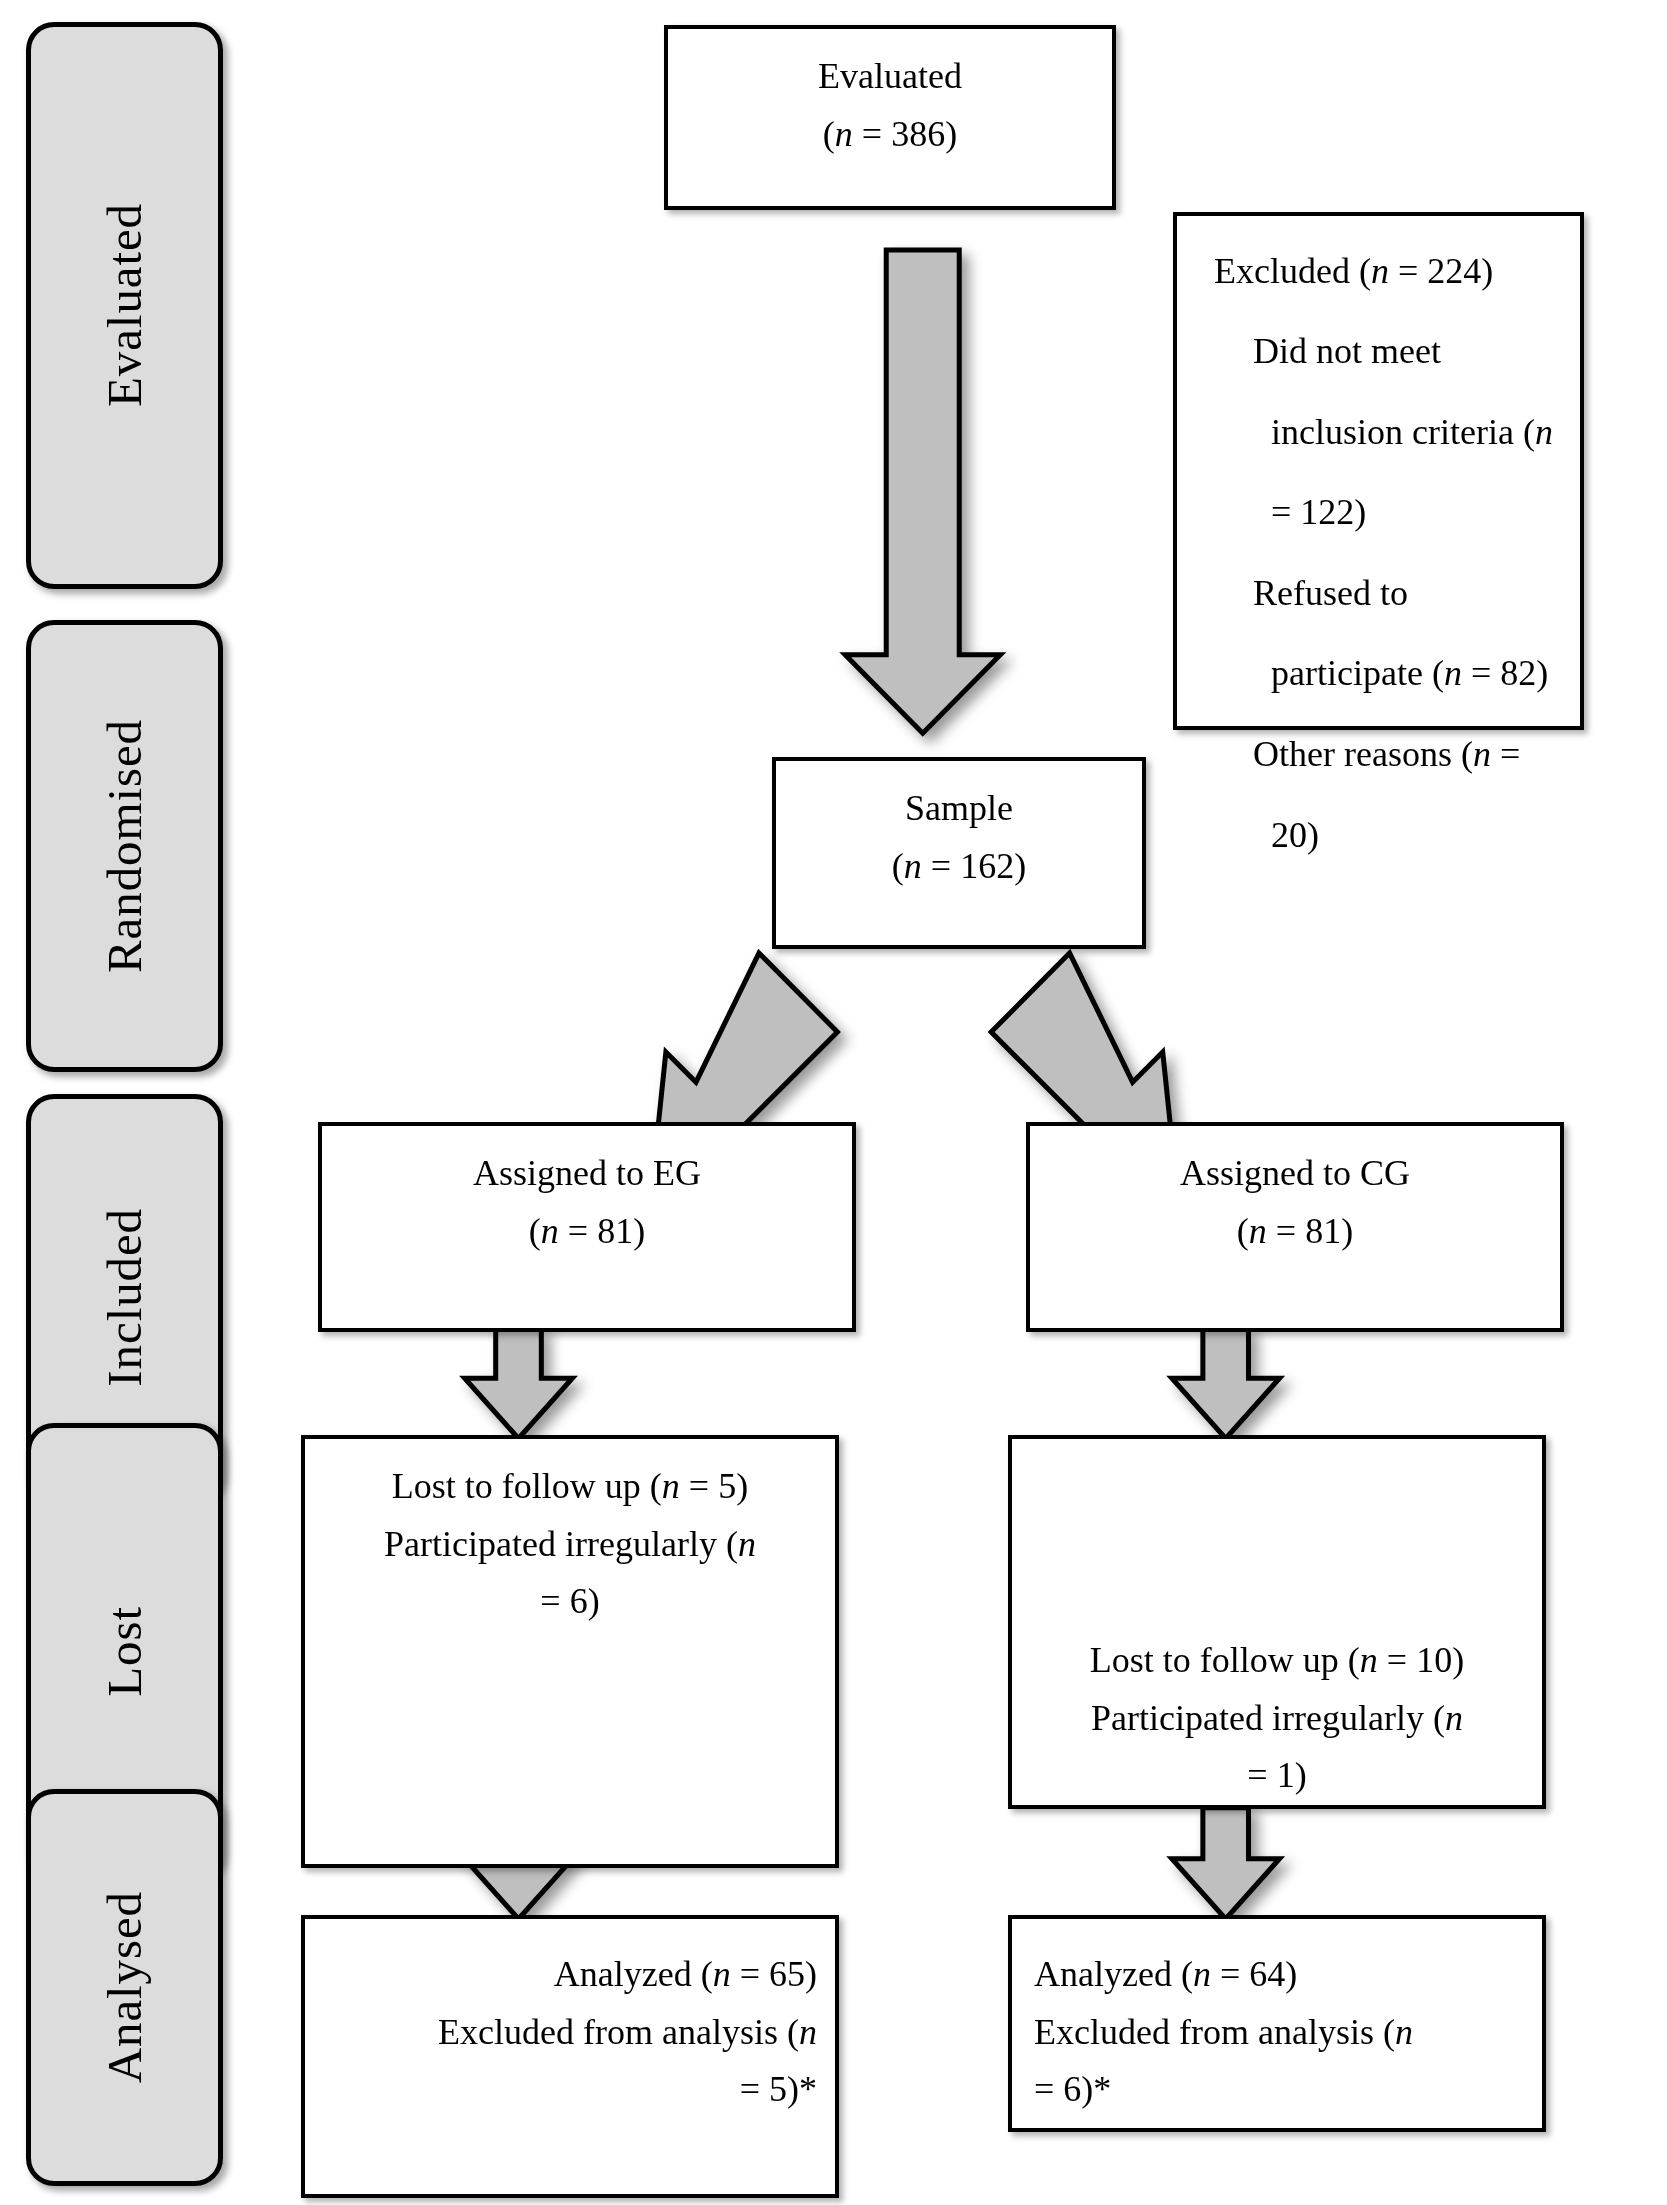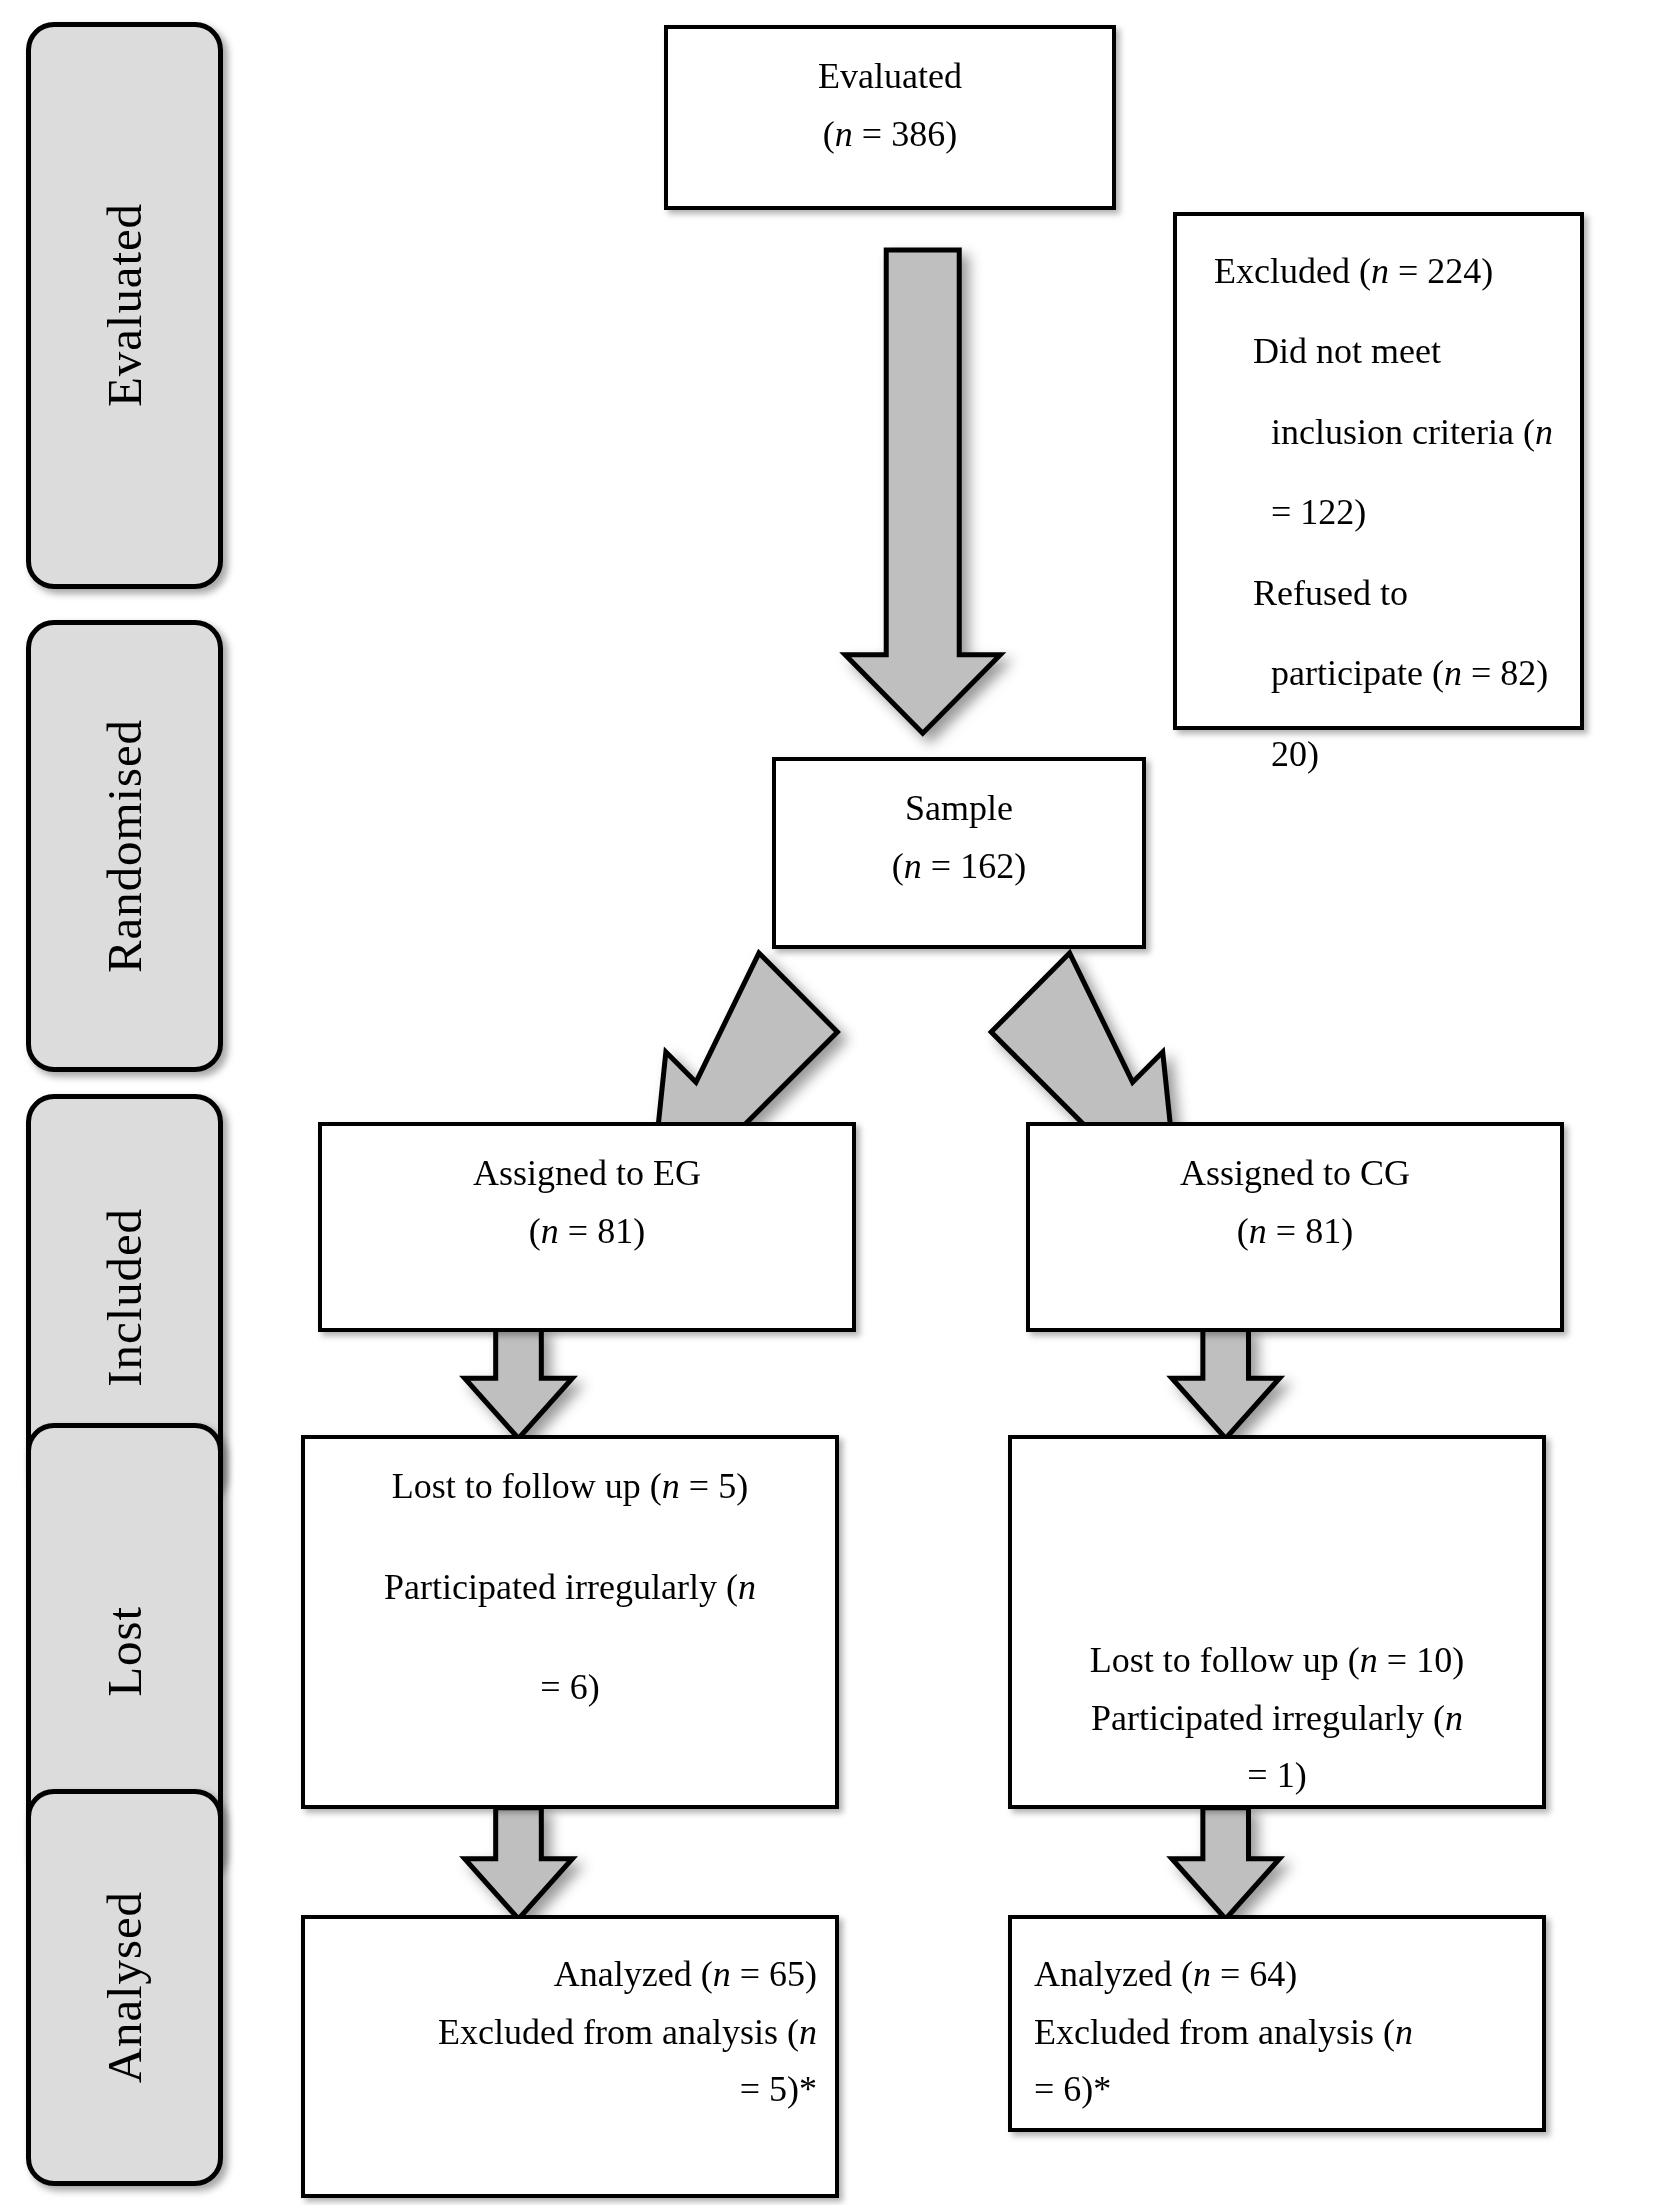--- a/index.html
+++ b/index.html
@@ -135,39 +135,40 @@
     <div class="line">(<span class="ital">n</span> = 386)</div>
   </div>
 
   <div class="flow-box lefted" style="left:1173px; top:212px; width:411px; height:518px; padding:26.5px 13.7px 0 37px;gap:23px;">
     <div class="line">Excluded (<span class="ital">n</span> = 224)</div>
     <div class="line" style="padding-left:39px;">Did not meet</div>
     <div class="line" style="padding-left:57px;">inclusion criteria (<span class="ital">n</span></div>
     <div class="line" style="padding-left:57px;">= 122)</div>
     <div class="line" style="padding-left:39px;">Refused to</div>
     <div class="line" style="padding-left:57px;">participate (<span class="ital">n</span> = 82)</div>
+    <div class="line" style="padding-left:39px;">Other reasons (<span class="ital">n</span> =</div>
     <div class="line" style="padding-left:57px;">20)</div>
   </div>
 
   <div class="flow-box centered" style="left:752px; top:757px; width:374px; height:192px;margin-left:20px;">
     <div class="line">Sample</div>
     <div class="line">(<span class="ital">n</span> = 162)</div>
   </div>
 
   <div class="flow-box centered" style="left:318px; top:1122px; width:538px; height:210px;">
     <div class="line">Assigned to EG</div>
     <div class="line">(<span class="ital">n</span> = 81)</div>
   </div>
 
   <div class="flow-box centered" style="left:1026px; top:1122px; width:538px; height:210px;">
     <div class="line">Assigned to CG</div>
     <div class="line">(<span class="ital">n</span> = 81)</div>
   </div>
 
-  <div class="flow-box centered" style="left:301px; top:1435px; width:538px; height:374px;gap:43px;">
+  <div class="flow-box centered" style="left:301px; top:1435px; width:538px; height:433px;">
     <div class="line">Lost to follow up (<span class="ital">n</span> = 5)</div>
     <div class="line">Participated irregularly (<span class="ital">n</span></div>
     <div class="line">= 6)</div>
   </div>
 
   <div class="flow-box centered" style="left:1008px; top:1435px; width:538px; height:374px;justify-content:flex-end;">
     <div class="line">Lost to follow up (<span class="ital">n</span> = 10)</div>
     <div class="line">Participated irregularly (<span class="ital">n</span></div>
     <div class="line">= 1)</div>
   </div>

